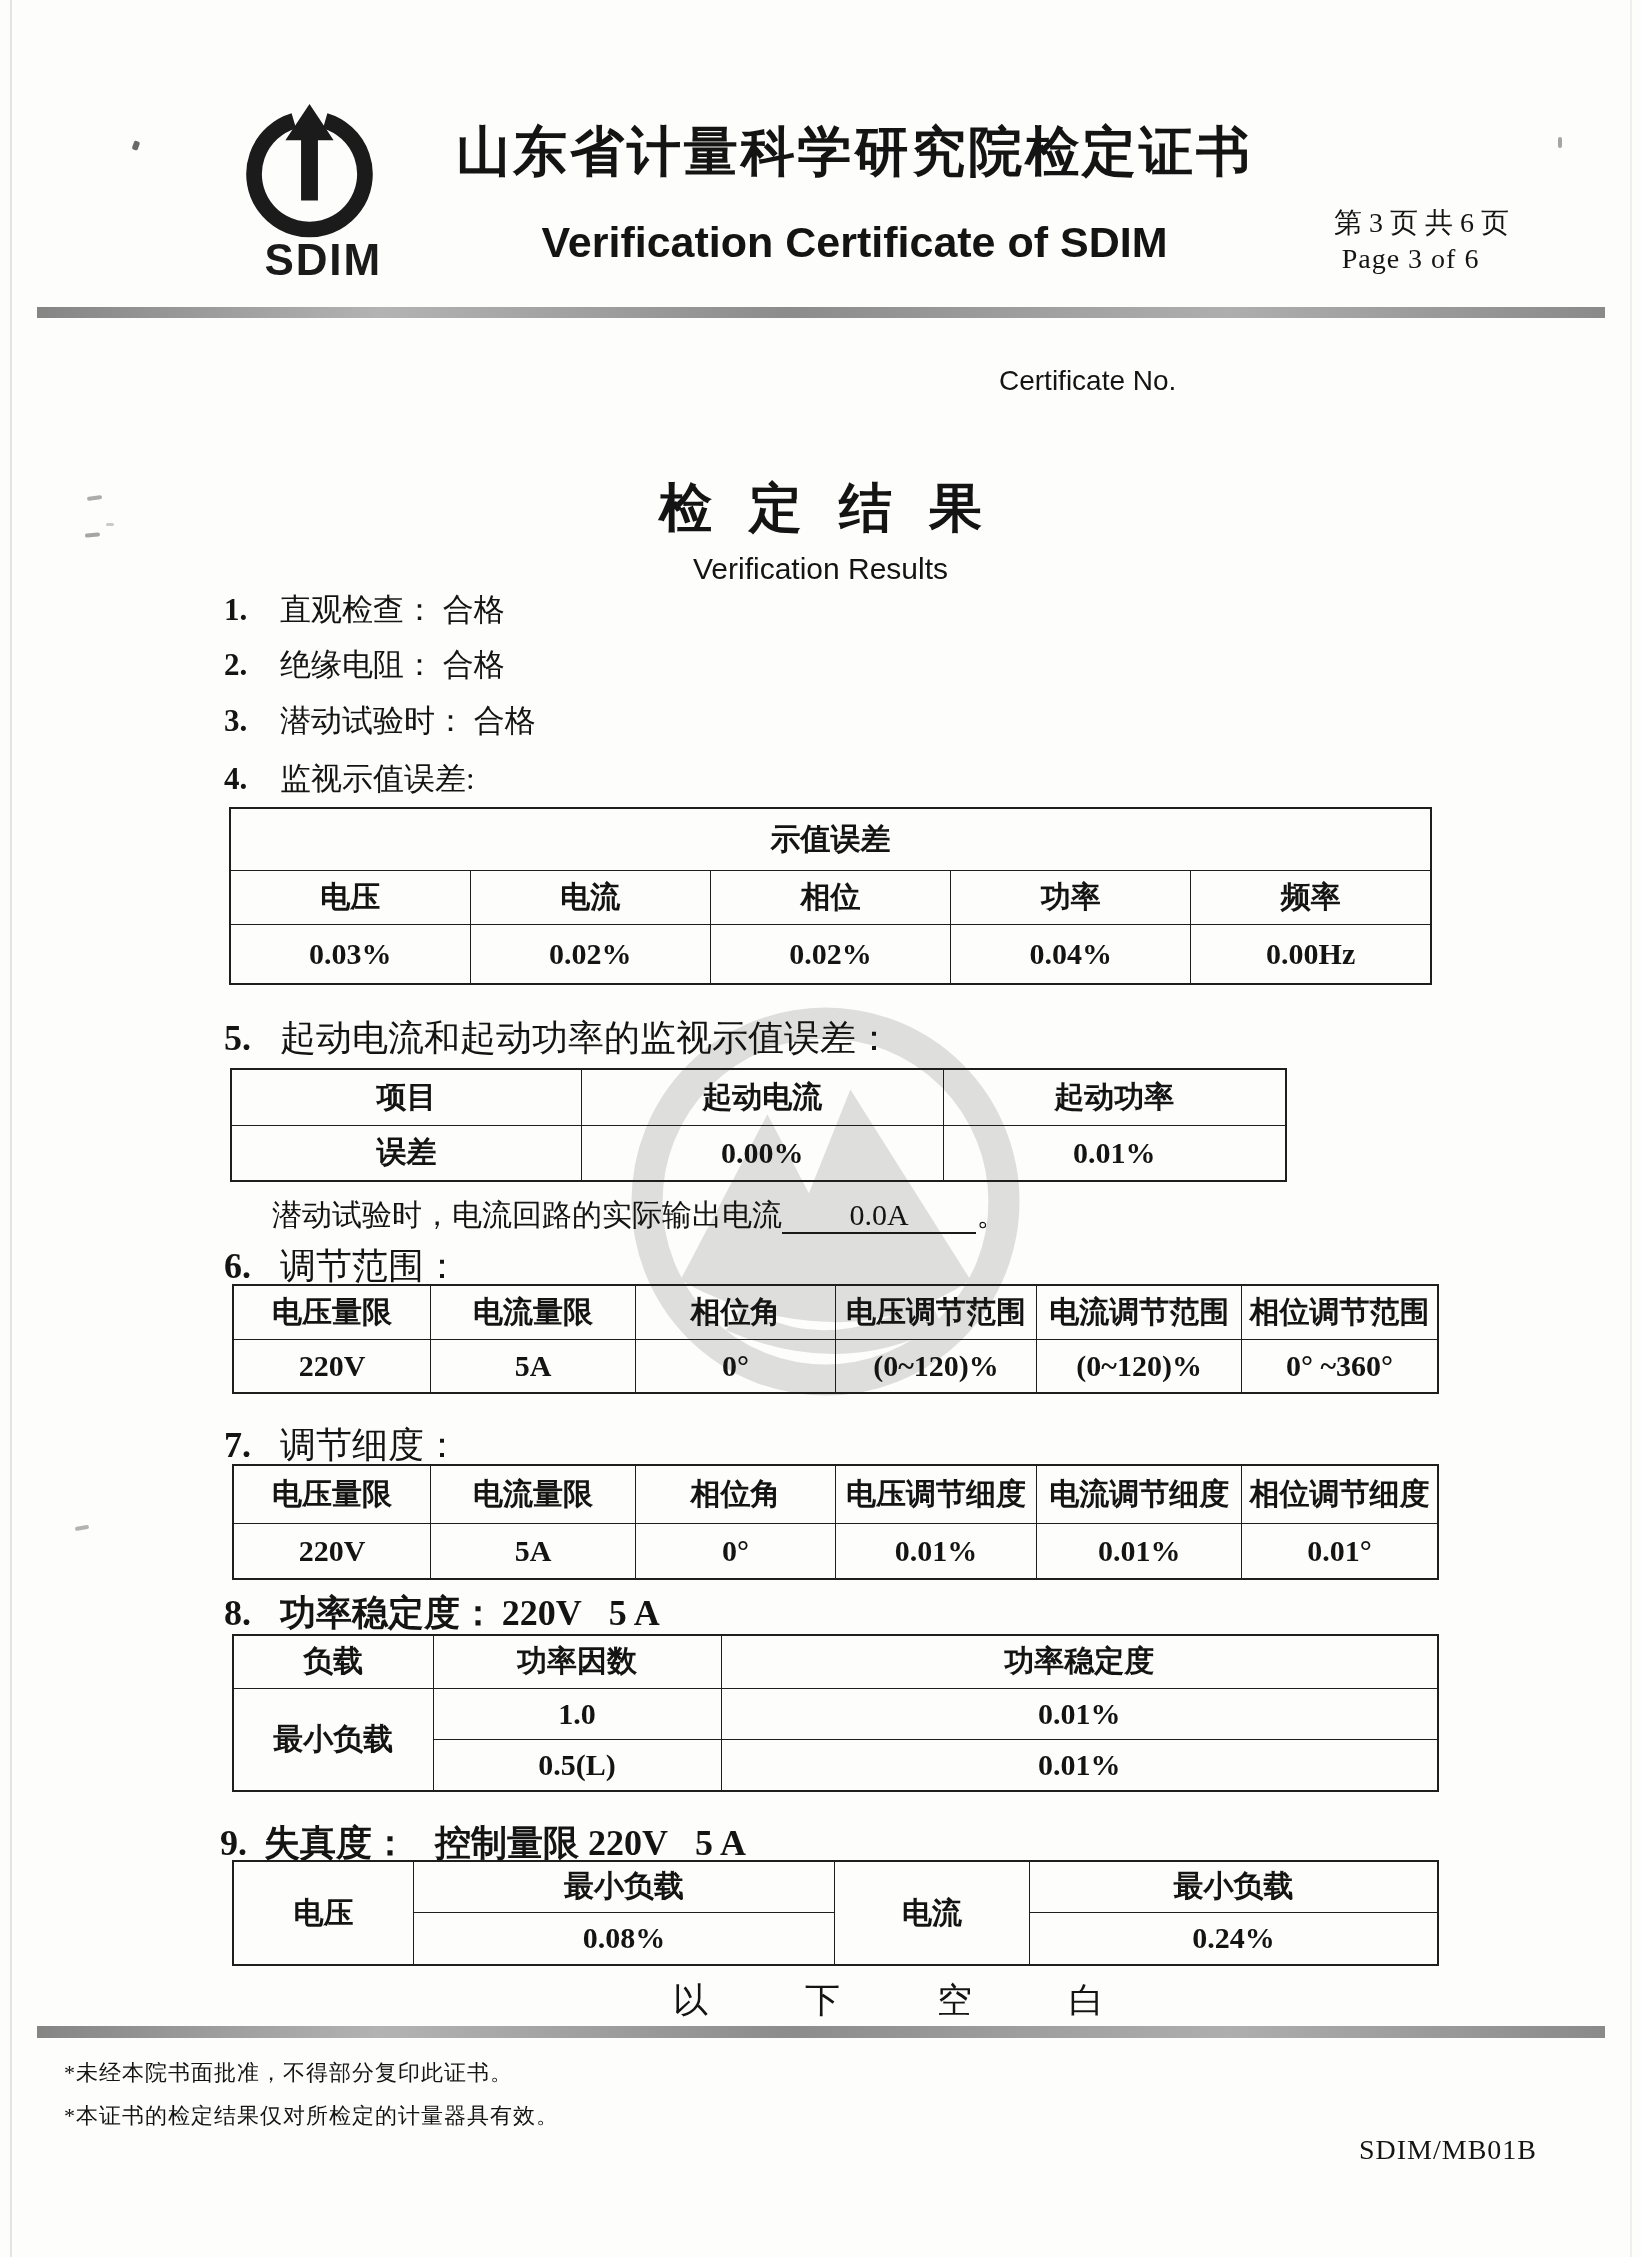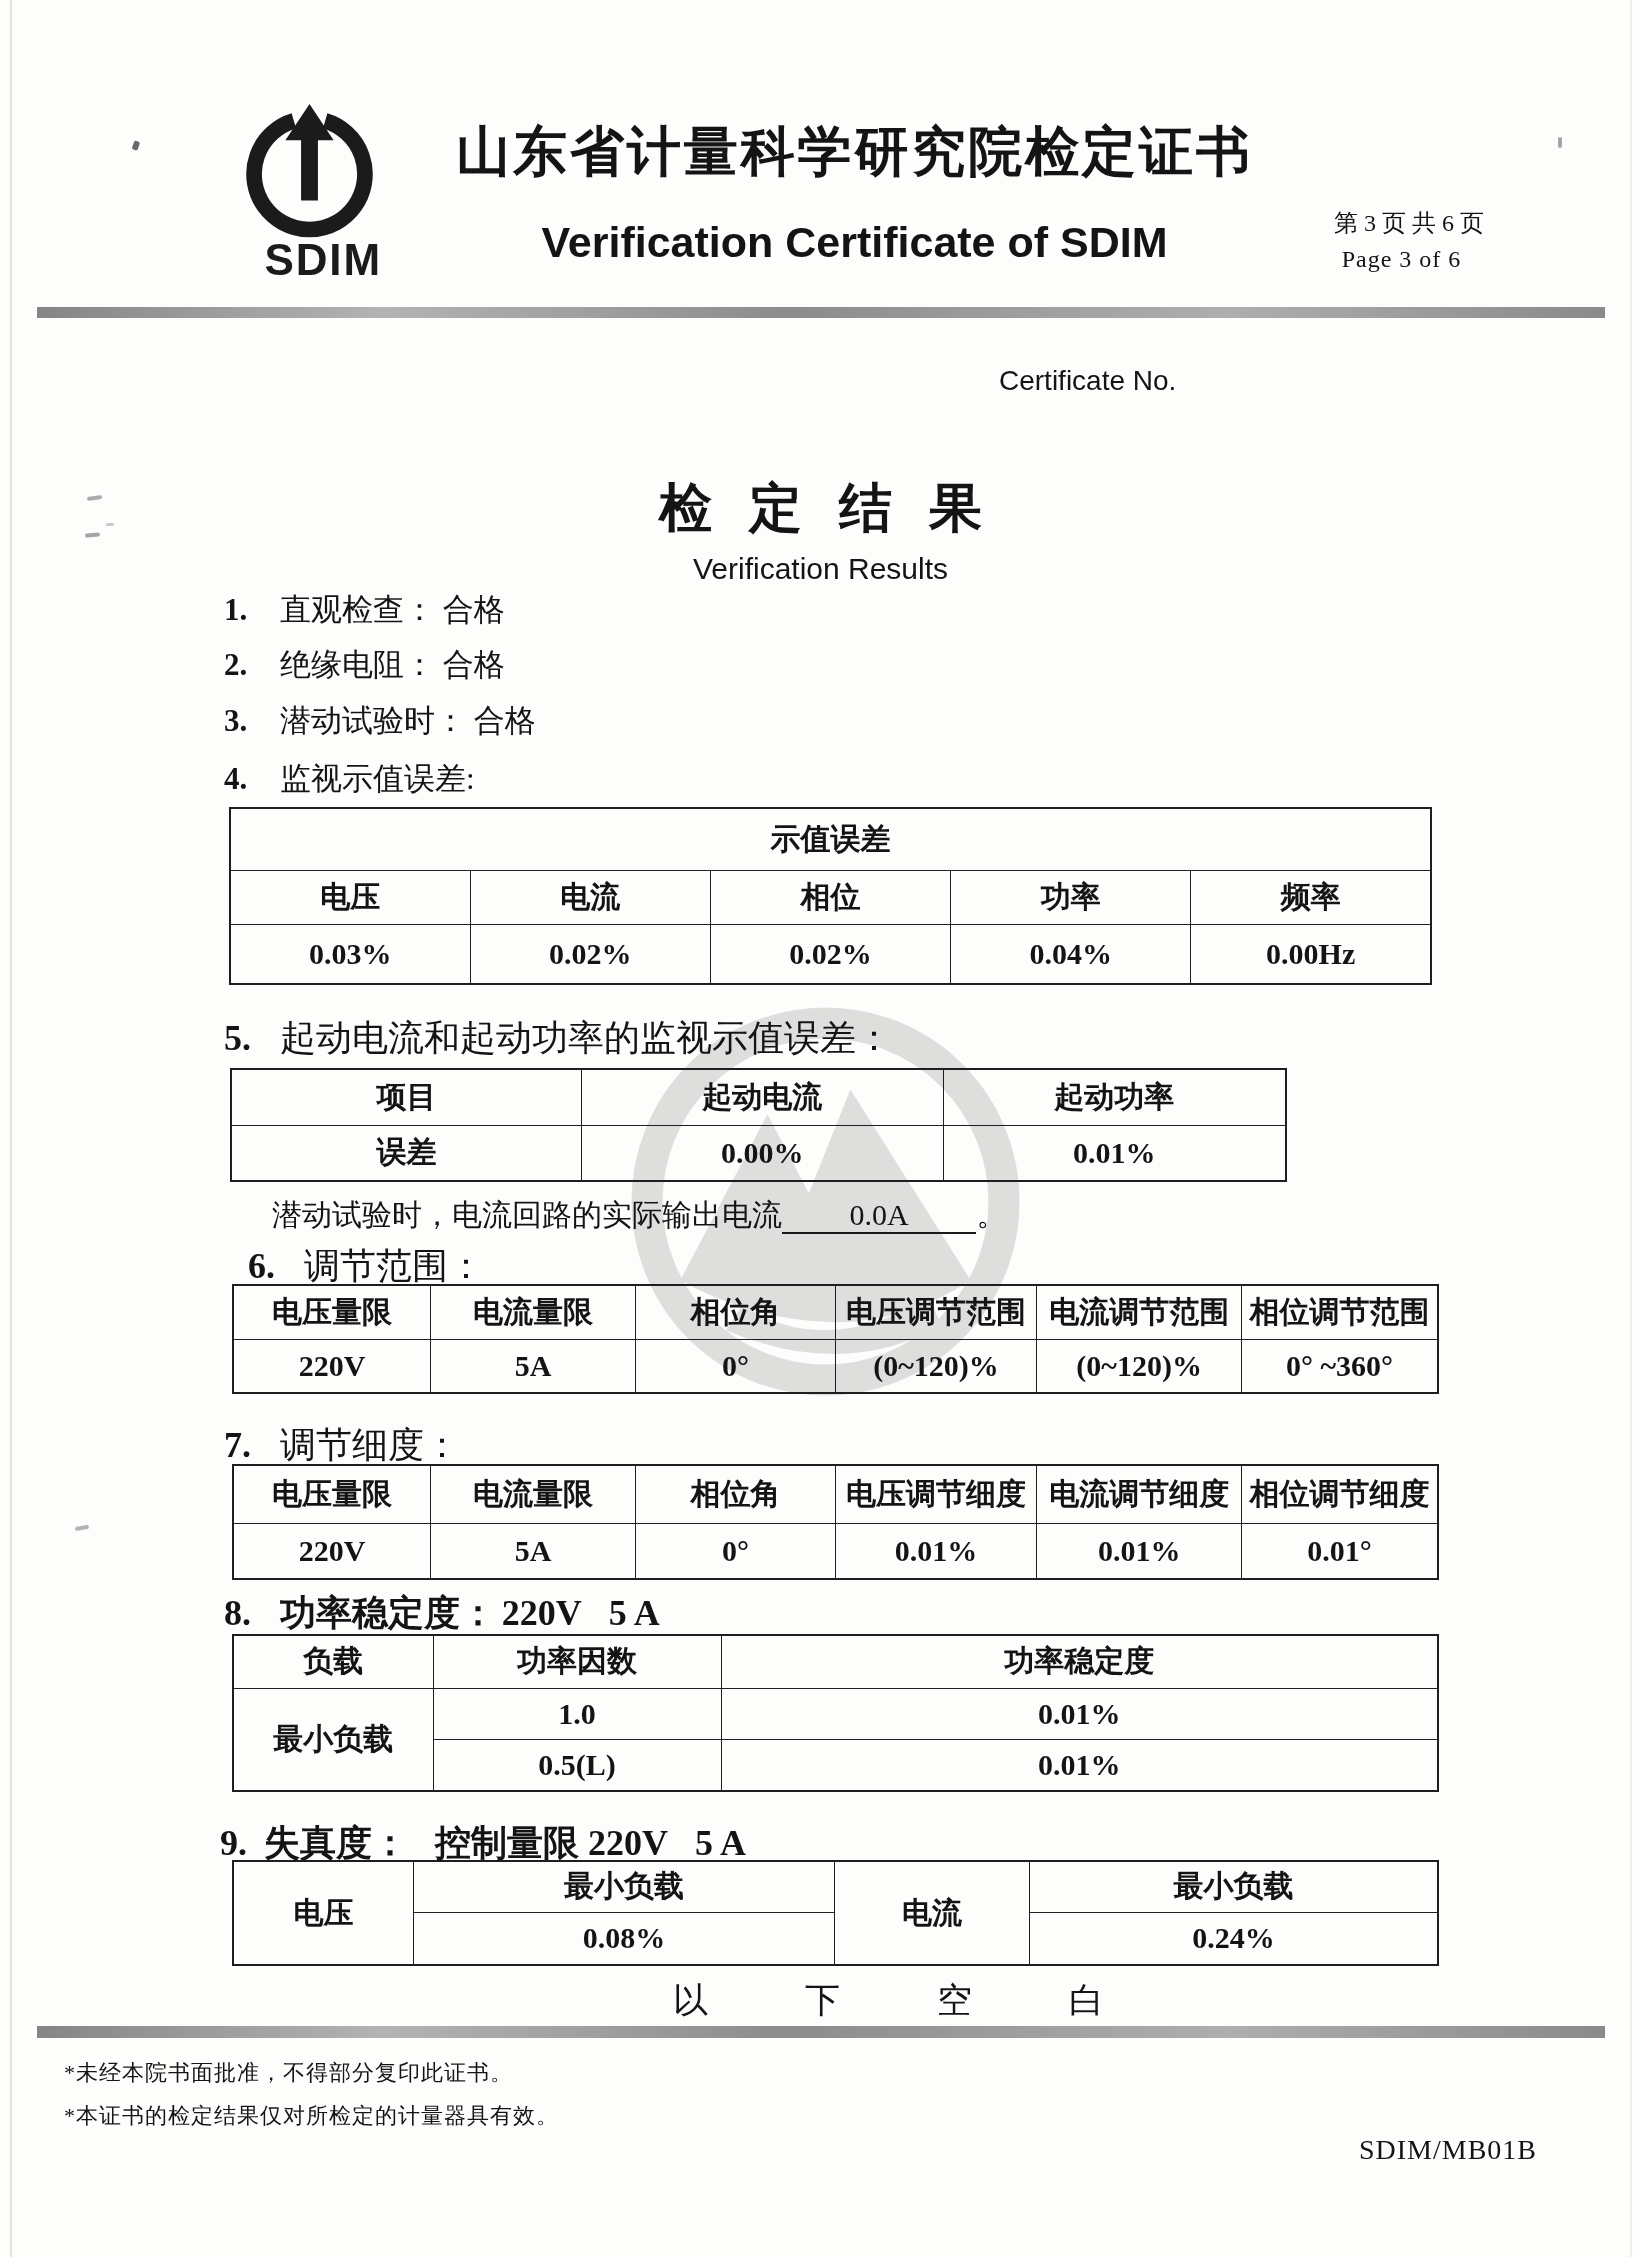--- a/index.html
+++ b/index.html
@@ -14,21 +14,21 @@
   
   .edge-l{left:9.7px;top:0;width:1.9px;height:100%;background:#e4e4e2;}
   .edge-r{left:1630px;top:0;width:1.9px;height:100%;background:#efefec;}
   .speck{background:#6a6a6a;border-radius:1.9px;}
 
   
   .logo-block{left:177px;top:104px;width:205px;text-align:right;}
   .logo-text{font-weight:800;font-size:44px;letter-spacing:1.9px;margin-top:-7.7px;color:#1b1b1b;}
   .title-cn{left:415px;top:116px;width:879px;text-align:center;font-size:54px;font-weight:700;letter-spacing:2.9px;}
   .title-en{left:415px;top:218px;width:879px;text-align:center;font-size:43px;font-weight:700;}
-  .page-info{left:1334px;top:205px;font-size:24px;line-height:36px;}
+  .page-info{left:1334px;top:205px;font-size:28px;line-height:36px;}
   .page-info .en{padding-left:7.7px;letter-spacing:1px;}
   .rule{left:37px;width:1568px;height:10.6px;background:linear-gradient(90deg,#858585,#b3b3b3 22%,#8c8c8c 48%,#aeaeae 76%,#8a8a8a);}
   .rule-top{top:307px;} .rule-bottom{top:2026px;height:11.6px;}
 
   .cert-no{left:999px;top:353px;}
   .cert-no .l1{font-size:34px;letter-spacing:1px;}
   .cert-no .val{font-size:36px;letter-spacing:1.9px;}
   .cert-no .l2{font-size:28px;margin-top:11.6px;}
 
   .results-title{left:0;top:473px;width:1641px;text-align:center;font-size:53px;font-weight:700;letter-spacing:37px;text-indent:37px;}
@@ -168,21 +168,21 @@
         <td>0.00%</td>
         <td>0.01%</td>
       </tr>
     </tbody>
       </table>
   </div>
   <div class="abs note5">
     <span>潜动试验时，电流回路的实际输出电流</span><span class="blank">0.0A</span><span>。</span>
   </div>
 
-  <div class="abs sec-heading" style="top:1242px;margin-left:24px;">
+  <div class="abs sec-heading" style="top:1242px;">
     <span class="num">6.</span><span class="txt">调节范围：</span>
   </div>
   <div class="twrap" style="left:232px;top:1284px;width:1207px;">
     <table class="t">
       <colgroup>
           <col style="width:16.4%">
           <col style="width:17%">
           <col style="width:16.6%">
           <col style="width:16.7%">
           <col style="width:17%">

